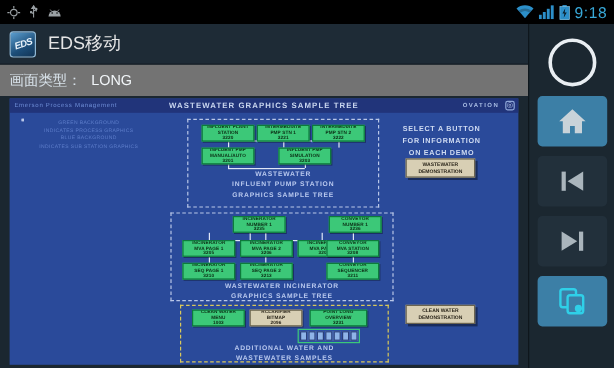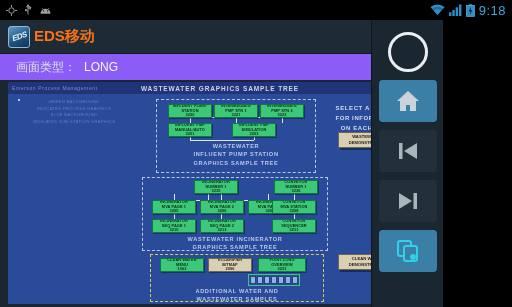--- a/index.html
+++ b/index.html
@@ -1,19 +1,19 @@
 <!DOCTYPE html>
 <html><head>
 <meta charset="utf-8">
 <style>
   * { margin:0; padding:0; box-sizing:border-box; }
   html,body { width:512px; height:307px; overflow:hidden; background:#000; }
   body { font-family:"Liberation Sans", sans-serif; }
 
-  #root { position:relative; width:443px; height:307px; background:#1b2730; }
+  #root { position:relative; width:512px; height:307px; background:#1b2730; }
 
   
   .statusbar {
     position:absolute; left:0; top:0; width:512px; height:20px;
     background:#000; display:flex; align-items:center;
   }
   .sb-left { display:flex; align-items:center; gap:6px; padding-left:6px; }
   .sb-right { margin-left:auto; display:flex; align-items:center; gap:4px; padding-right:6px; }
   .sb-clock { color:#38a9d9; font-size:13px; letter-spacing:0.5px; }
 
@@ -26,26 +26,26 @@
   .app-logo {
     width:22px; height:22px; border-radius:3px;
     background:linear-gradient(150deg,#5c9fd0 0%, #1d4e79 60%, #123455 100%);
     border:1px solid #8fb8d6; position:relative; flex:none;
     display:flex; align-items:center; justify-content:center;
   }
   .app-logo span{
     color:#e8f2fa; font-size:8px; font-weight:bold; font-style:italic;
     transform:rotate(-18deg); letter-spacing:-0.5px;
   }
-  .app-title { color:#f97316; font-size:15px; margin-left:4px;font-weight:bold; }
+  .app-title { color:#e5e5e5; font-size:15px; margin-left:10px; }
 
   
   .screentype {
     position:absolute; left:0; top:54px; width:440px; height:26px;
-    background:#8b5cf6; display:flex; align-items:center; padding-left:16px;text-align:center;
+    background:#737373; display:flex; align-items:center; padding-left:8px;text-align:center;
   }
   .screentype .label { color:#d8e2ea; font-size:12px; }
   .screentype .value { color:#f2f6f9; font-size:12px; margin-left:8px; }
 
   
   .canvas {
     position:absolute; left:8px; top:82px; width:424px; height:222px;
     background:#2a4a9a; overflow:hidden;
   }
   .gfx-titlebar {

